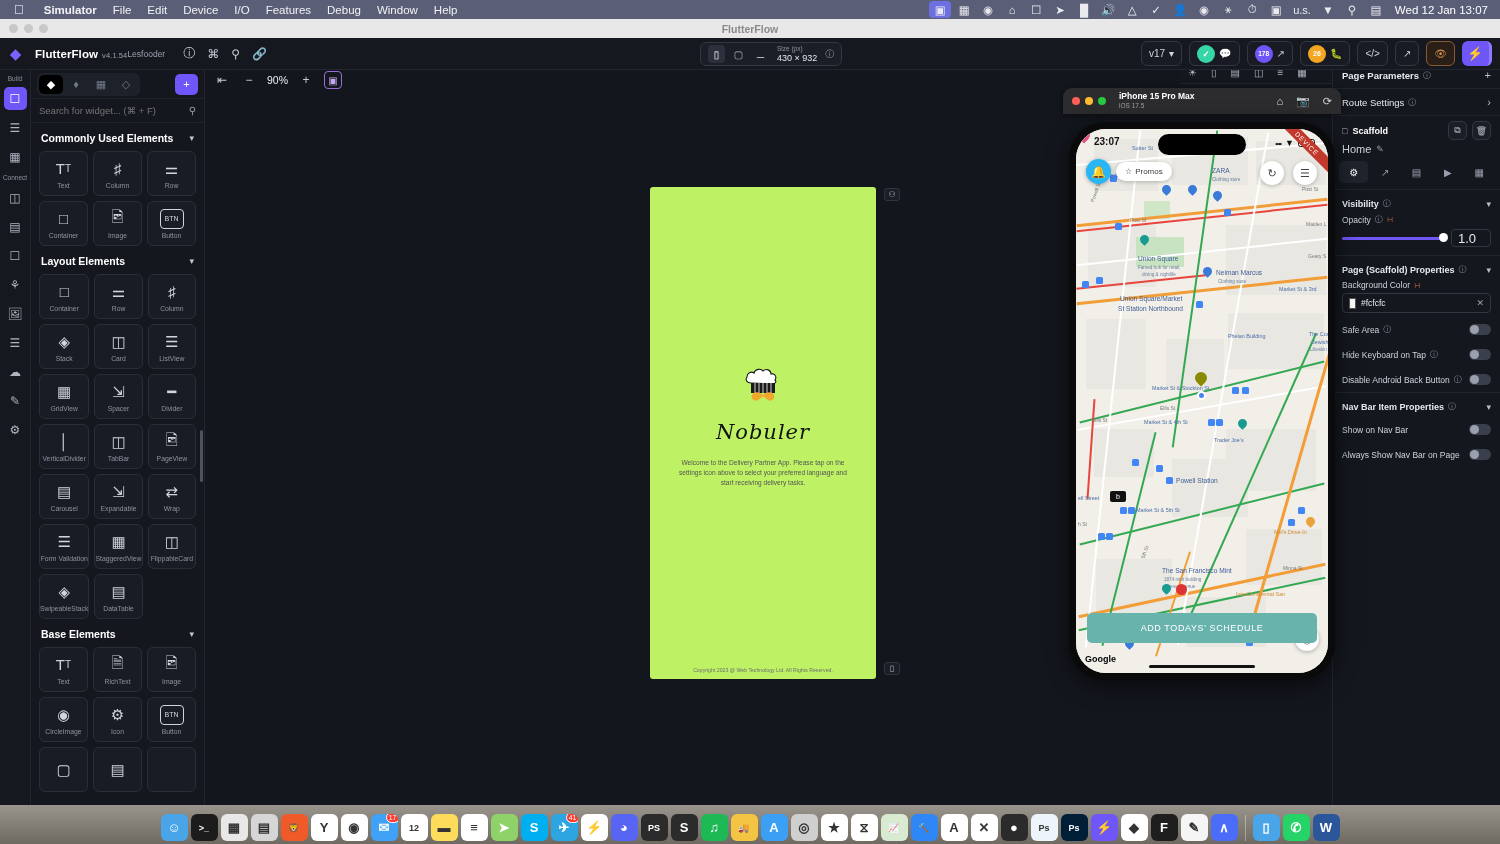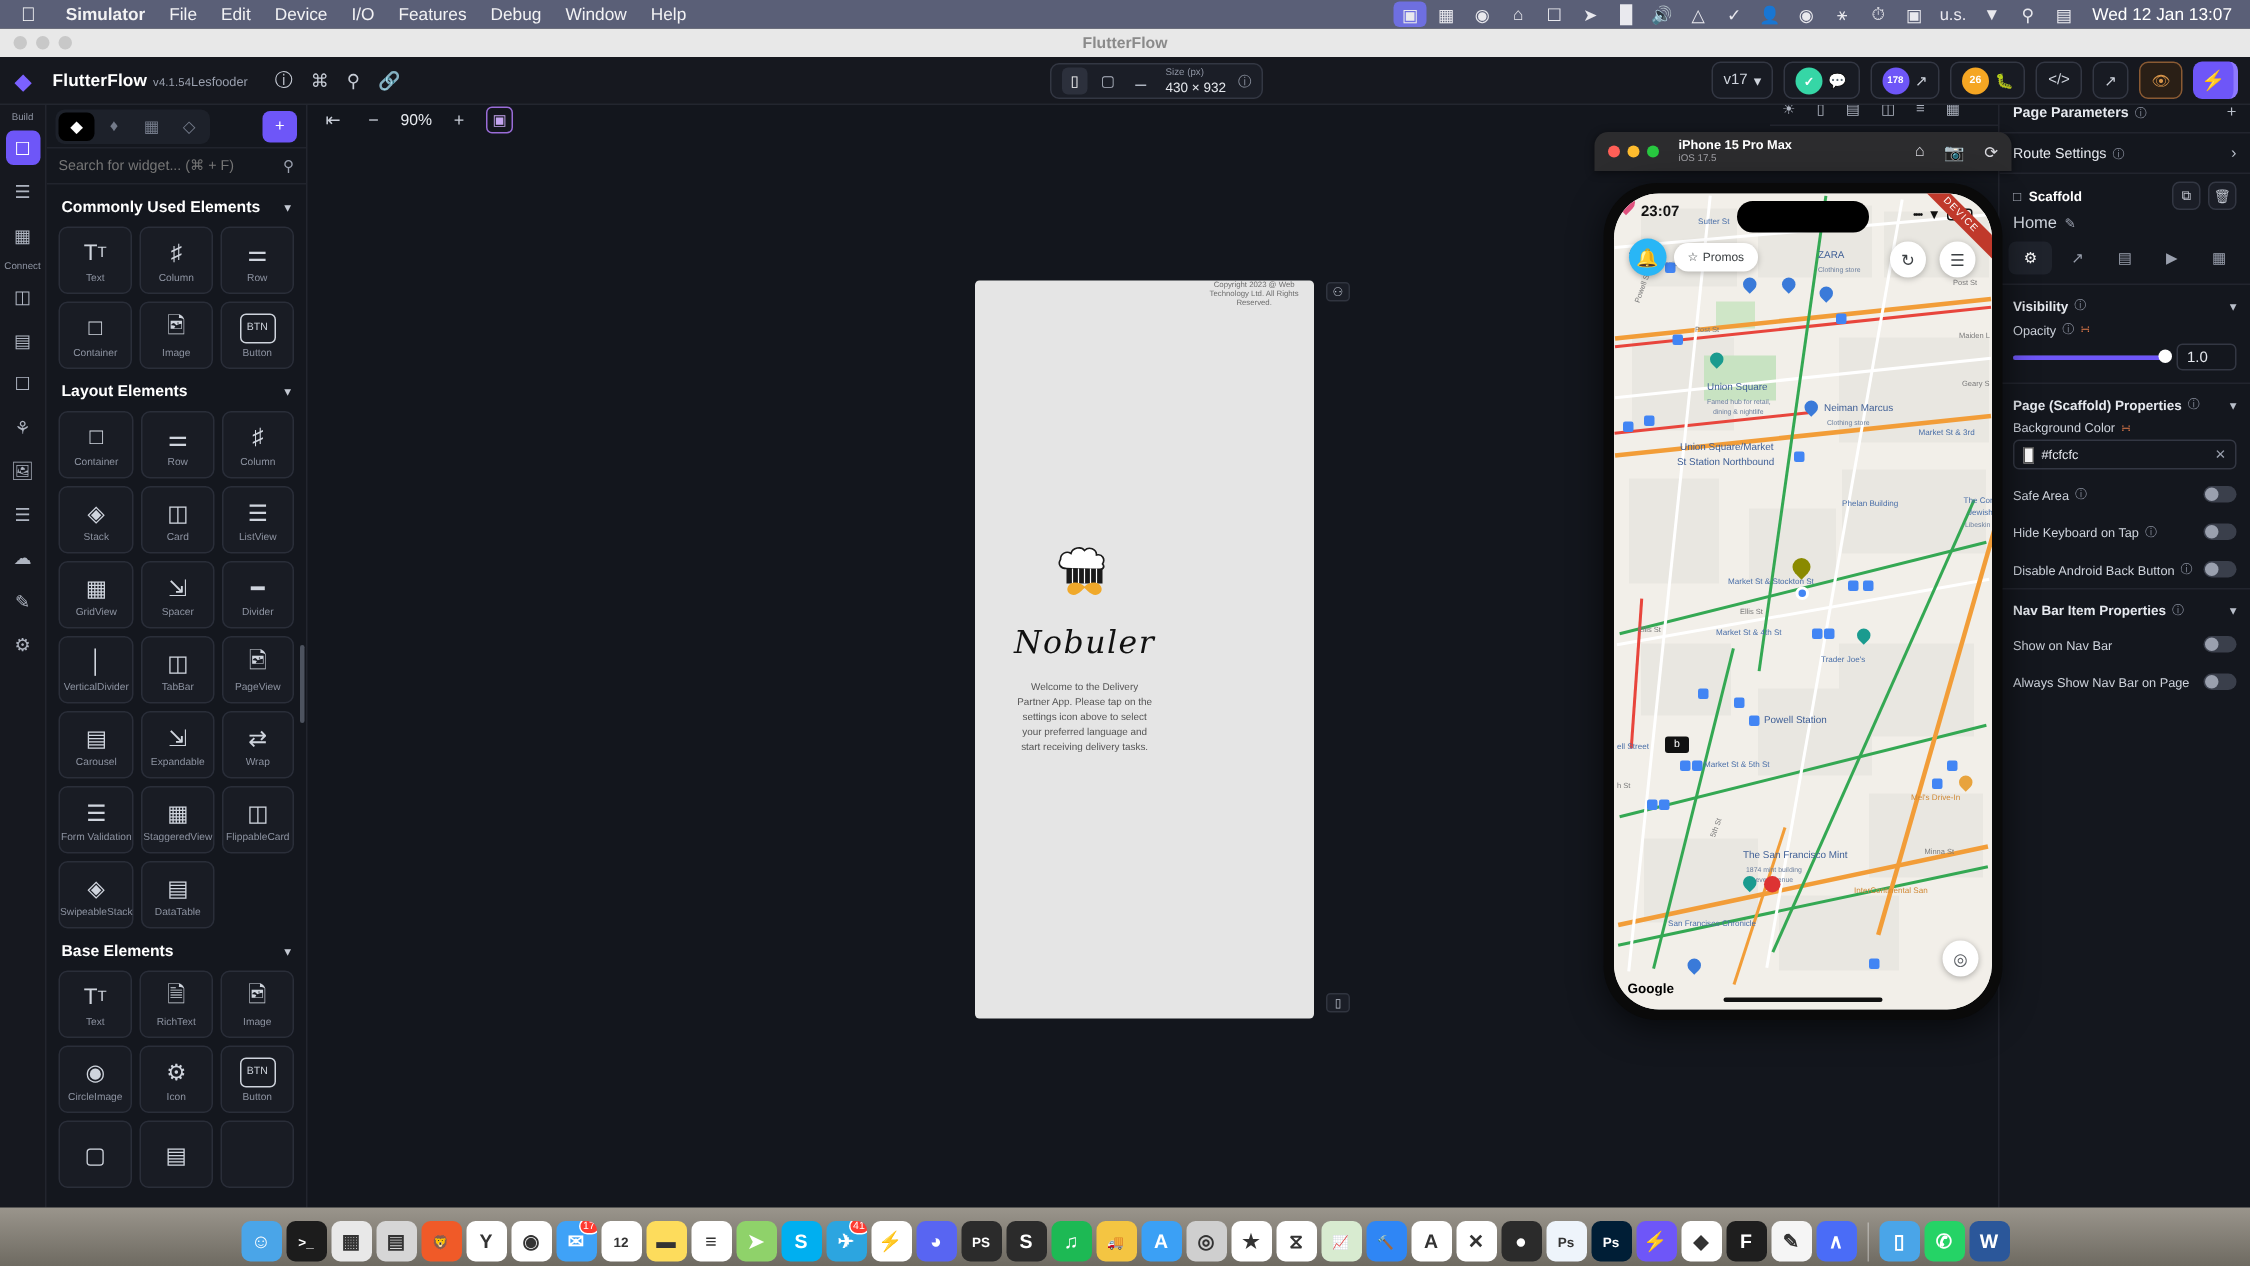--- a/index.html
+++ b/index.html
@@ -115,22 +115,22 @@
   .canvas { position:absolute; top:70px; left:205px; right:168px; bottom:39px; background:#13161d; }
   .zoombar { position:absolute; top:0; left:0; height:22px; display:flex; align-items:center;
              gap:9px; padding:0 8px; color:#c7ccd6; font-size:10px; margin-top:-1px;}
   .zoombar .zv { font-size:10.5px; font-weight:normal; color:#e9ecf1; }
   .zb-btn { width:18px; height:18px; display:flex; align-items:center; justify-content:center;
             border-radius:4px; font-size:12px; color:#c7ccd6; }
   .zb-btn.ol { border:1px solid #9a6cd8; color:#c4a5ef; font-size:10px;}
 
   
   .preview {
-    position:absolute; left:445px; top:117px; width:226px; height:492px; background:#e5e5e5;
-    border-radius:3px; overflow:hidden; display:flex; flex-direction:row;
+    position:absolute; left:445px; top:117px; width:226px; height:492px; background:#bef264;
+    border-radius:3px; overflow:hidden; display:flex; flex-direction:column;
   }
   .pv-body { flex:1; display:flex; flex-direction:column; align-items:center;
              justify-content:center; padding:0 26px; }
   .logo-chef { width:46px; height:46px; position:relative; margin-bottom:4px; }
   .brand { font-size:21px; color:#111; font-family:"DejaVu Serif", serif;
            font-style:italic; letter-spacing:1px; margin:4px 0 14px; }
   .welcome { font-size:6.6px; color:#545454; text-align:center; line-height:1.5; }
   .pv-foot { font-size:5.2px; color:#6e6e6e; text-align:center; padding-bottom:6px; }
   .pv-badge { position:absolute; width:16px; height:13px; border-radius:3px; background:#1b1e27;
               border:1px solid #30343f; display:flex; align-items:center; justify-content:center;
@@ -158,21 +158,21 @@
   .sect { display:flex; align-items:center; padding:8px 9px 5px; }
   .sect .s { font-size:9px; font-weight:bold; color:#e6e9ef; }
   .sect .c { margin-left:auto; color:#b9bfca; font-size:9px;}
   .lbl-sm { font-size:8.5px; color:#cfd4dd; }
   .sliderow { display:flex; align-items:center; gap:7px; padding:2px 9px 8px; }
   .track { flex:1; height:3px; background:#3a3f4b; border-radius:2px; position:relative;}
   .track .fill { position:absolute; left:0; top:0; bottom:0; width:100%; background:#6e56f8; border-radius:2px;}
   .track .knob { position:absolute; right:-4px; top:-3.5px; width:9px; height:9px;
                  border-radius:50%; background:#fff; }
   .numbox { width:40px; height:18px; border:1px solid #333743; border-radius:4px;
-            display:flex; align-items:center; padding-left:6px; font-size:10px; color:#e6e9ef;}
+            display:flex; align-items:center; padding-left:6px; font-size:13px; color:#e6e9ef;}
   .colorbox { margin:0 9px 4px; height:20px; border:1px solid #333743; border-radius:4px;
               display:flex; align-items:center; padding:0 6px; gap:5px;}
   .colorbox .sw { width:7px; height:11px; background:#fcfcfc; border:1px solid #555; }
   .colorbox .hx { font-size:8.5px; color:#e6e9ef; }
   .colorbox .x { margin-left:auto; color:#9aa0ae; font-size:9px; }
   .togrow { display:flex; align-items:center; padding:7px 9px; }
   .togrow .tl { font-size:8.5px; color:#cfd4dd; }
   .toggle { margin-left:auto; width:22px; height:11px; border-radius:6px; background:#3a3f4b;
             position:relative; }
   .toggle::after { content:""; position:absolute; left:1px; top:1px; width:9px; height:9px;
@@ -854,20 +854,21 @@
         <div class="devrib">DEVICE</div>
 
         <div class="bell">🔔</div>
         <div class="promos">
           <span>☆</span>
           <span>Promos</span>
         </div>
         <div class="mbtn" style="right:44px;top:32px">↻</div>
         <div class="mbtn" style="right:11px;top:32px">☰</div>
         <div class="locbtn">◎</div>
+        <div class="sched">ADD TODAYS' SCHEDULE</div>
         <div class="gmaps-lg">Google</div>
         <div class="homebar"></div>
       </div>
     </div>
   </div>
 
   <div class="dock" id="dock">
       <div class="dapp" style="background: rgb(74, 165, 232);">
         <span style="font-size: 13px; font-weight: bold; color: rgb(255, 255, 255);">☺</span>
       </div>

